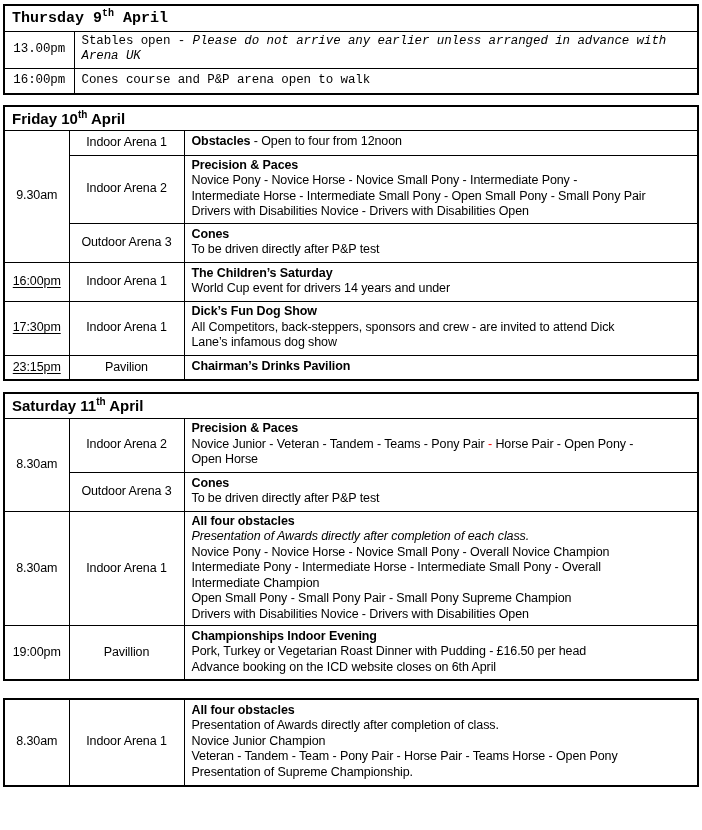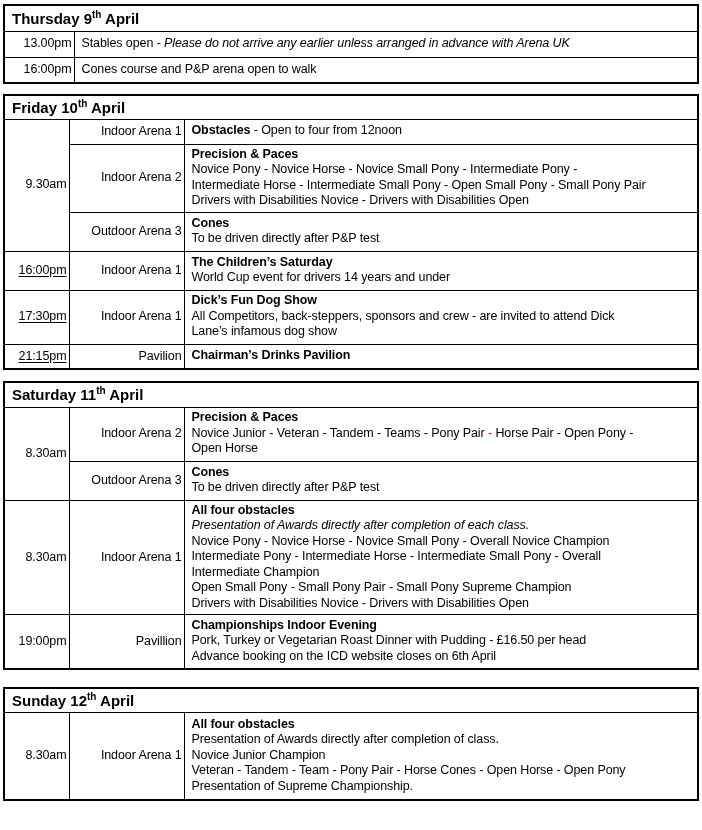--- a/index.html
+++ b/index.html
@@ -29,35 +29,35 @@
     vertical-align: middle;
     padding: 2px 4px;
     overflow: hidden;
   }
   td.day-hdr {
     font-size: 15px;
     font-weight: bold;
     padding: 3px 6px 3px 7px;
     letter-spacing: 0;
   }
-  td.time, td.arena { text-align: right; padding: 2px 2px; }
+  td.time, td.arena { text-align: center; padding: 2px 2px; }
   td.desc { padding: 2px 5px 3px 7px; }
 
   .cell-title {
     font-weight: bold;
     text-underline-offset: 2px;
   }
   .body { white-space: pre-line; }
   .italic { font-style: italic; }
   .u { text-decoration: underline; text-underline-offset: 2px; }
   .red { color: #ff0000; }
   sup { font-size: 10px; line-height: 0; vertical-align: super; }
 
   
-  tr.h24 { height: 24px; } tr.h25 { height: 25px; } tr.h26 { height: 26px; }
+  tr.h24 { height: 24px; } tr.h25 { height: 25px; } tr.h26 { height: 26px; font-family: Liberation Mono, monospace; }
   tr.h39 { height: 39px; padding-left: 40px; } tr.h54 { height: 54px; } tr.h63 { height: 63px; }
   tr.h87 { height: 87px; } tr.h113 { height: 113px; }
 </style>
 </head>
 <body>
 
 <div class="page">
 
   <table class="mb10">
     <colgroup>
@@ -121,21 +121,21 @@
     <tr class="h54">
       <td class="time"><span class="u">17:30pm</span></td>
       <td class="arena"><span>Indoor Arena 1</span></td>
       <td class="desc">
         <div class="cell-title">Dick’s Fun Dog Show</div>
         <div class="body">All Competitors, back-steppers, sponsors and crew - are invited to attend Dick
 Lane’s infamous dog show</div>
       </td>
     </tr>
     <tr class="h25">
-      <td class="time"><span class="u">21:15pm</span></td>
+      <td class="time"><span class="u">23:15pm</span></td>
       <td class="arena"><span>Pavilion</span></td>
       <td class="desc"><span class="cell-title">Chairman’s Drinks Pavilion</span></td>
     </tr>
   </tbody>
     </table>
 
   <table class="mb17">
     <colgroup>
         <col style="width:65px">
         <col style="width:115px">
@@ -186,30 +186,27 @@
   </tbody>
     </table>
 
   <table>
     <colgroup>
         <col style="width:65px">
         <col style="width:115px">
         <col>
       </colgroup>
     <tbody>
-        <tr class="h25">
-      <td class="day-hdr" colspan="3"><span>Sunday 12</span><sup>th</sup><span> April</span></td>
-    </tr>
     <tr class="h87">
       <td class="time"><span>8.30am</span></td>
       <td class="arena"><span>Indoor Arena 1</span></td>
       <td class="desc">
         <div class="cell-title">All four obstacles</div>
         <div class="body">Presentation of Awards directly after completion of class.
 Novice Junior Champion
-Veteran - Tandem - Team - Pony Pair - Horse Cones - Open Horse - Open Pony
+Veteran - Tandem - Team - Pony Pair - Horse Pair - Teams Horse - Open Pony
 Presentation of Supreme Championship.</div>
       </td>
     </tr>
   </tbody>
     </table>
 
 </div>
 
 </body></html>

